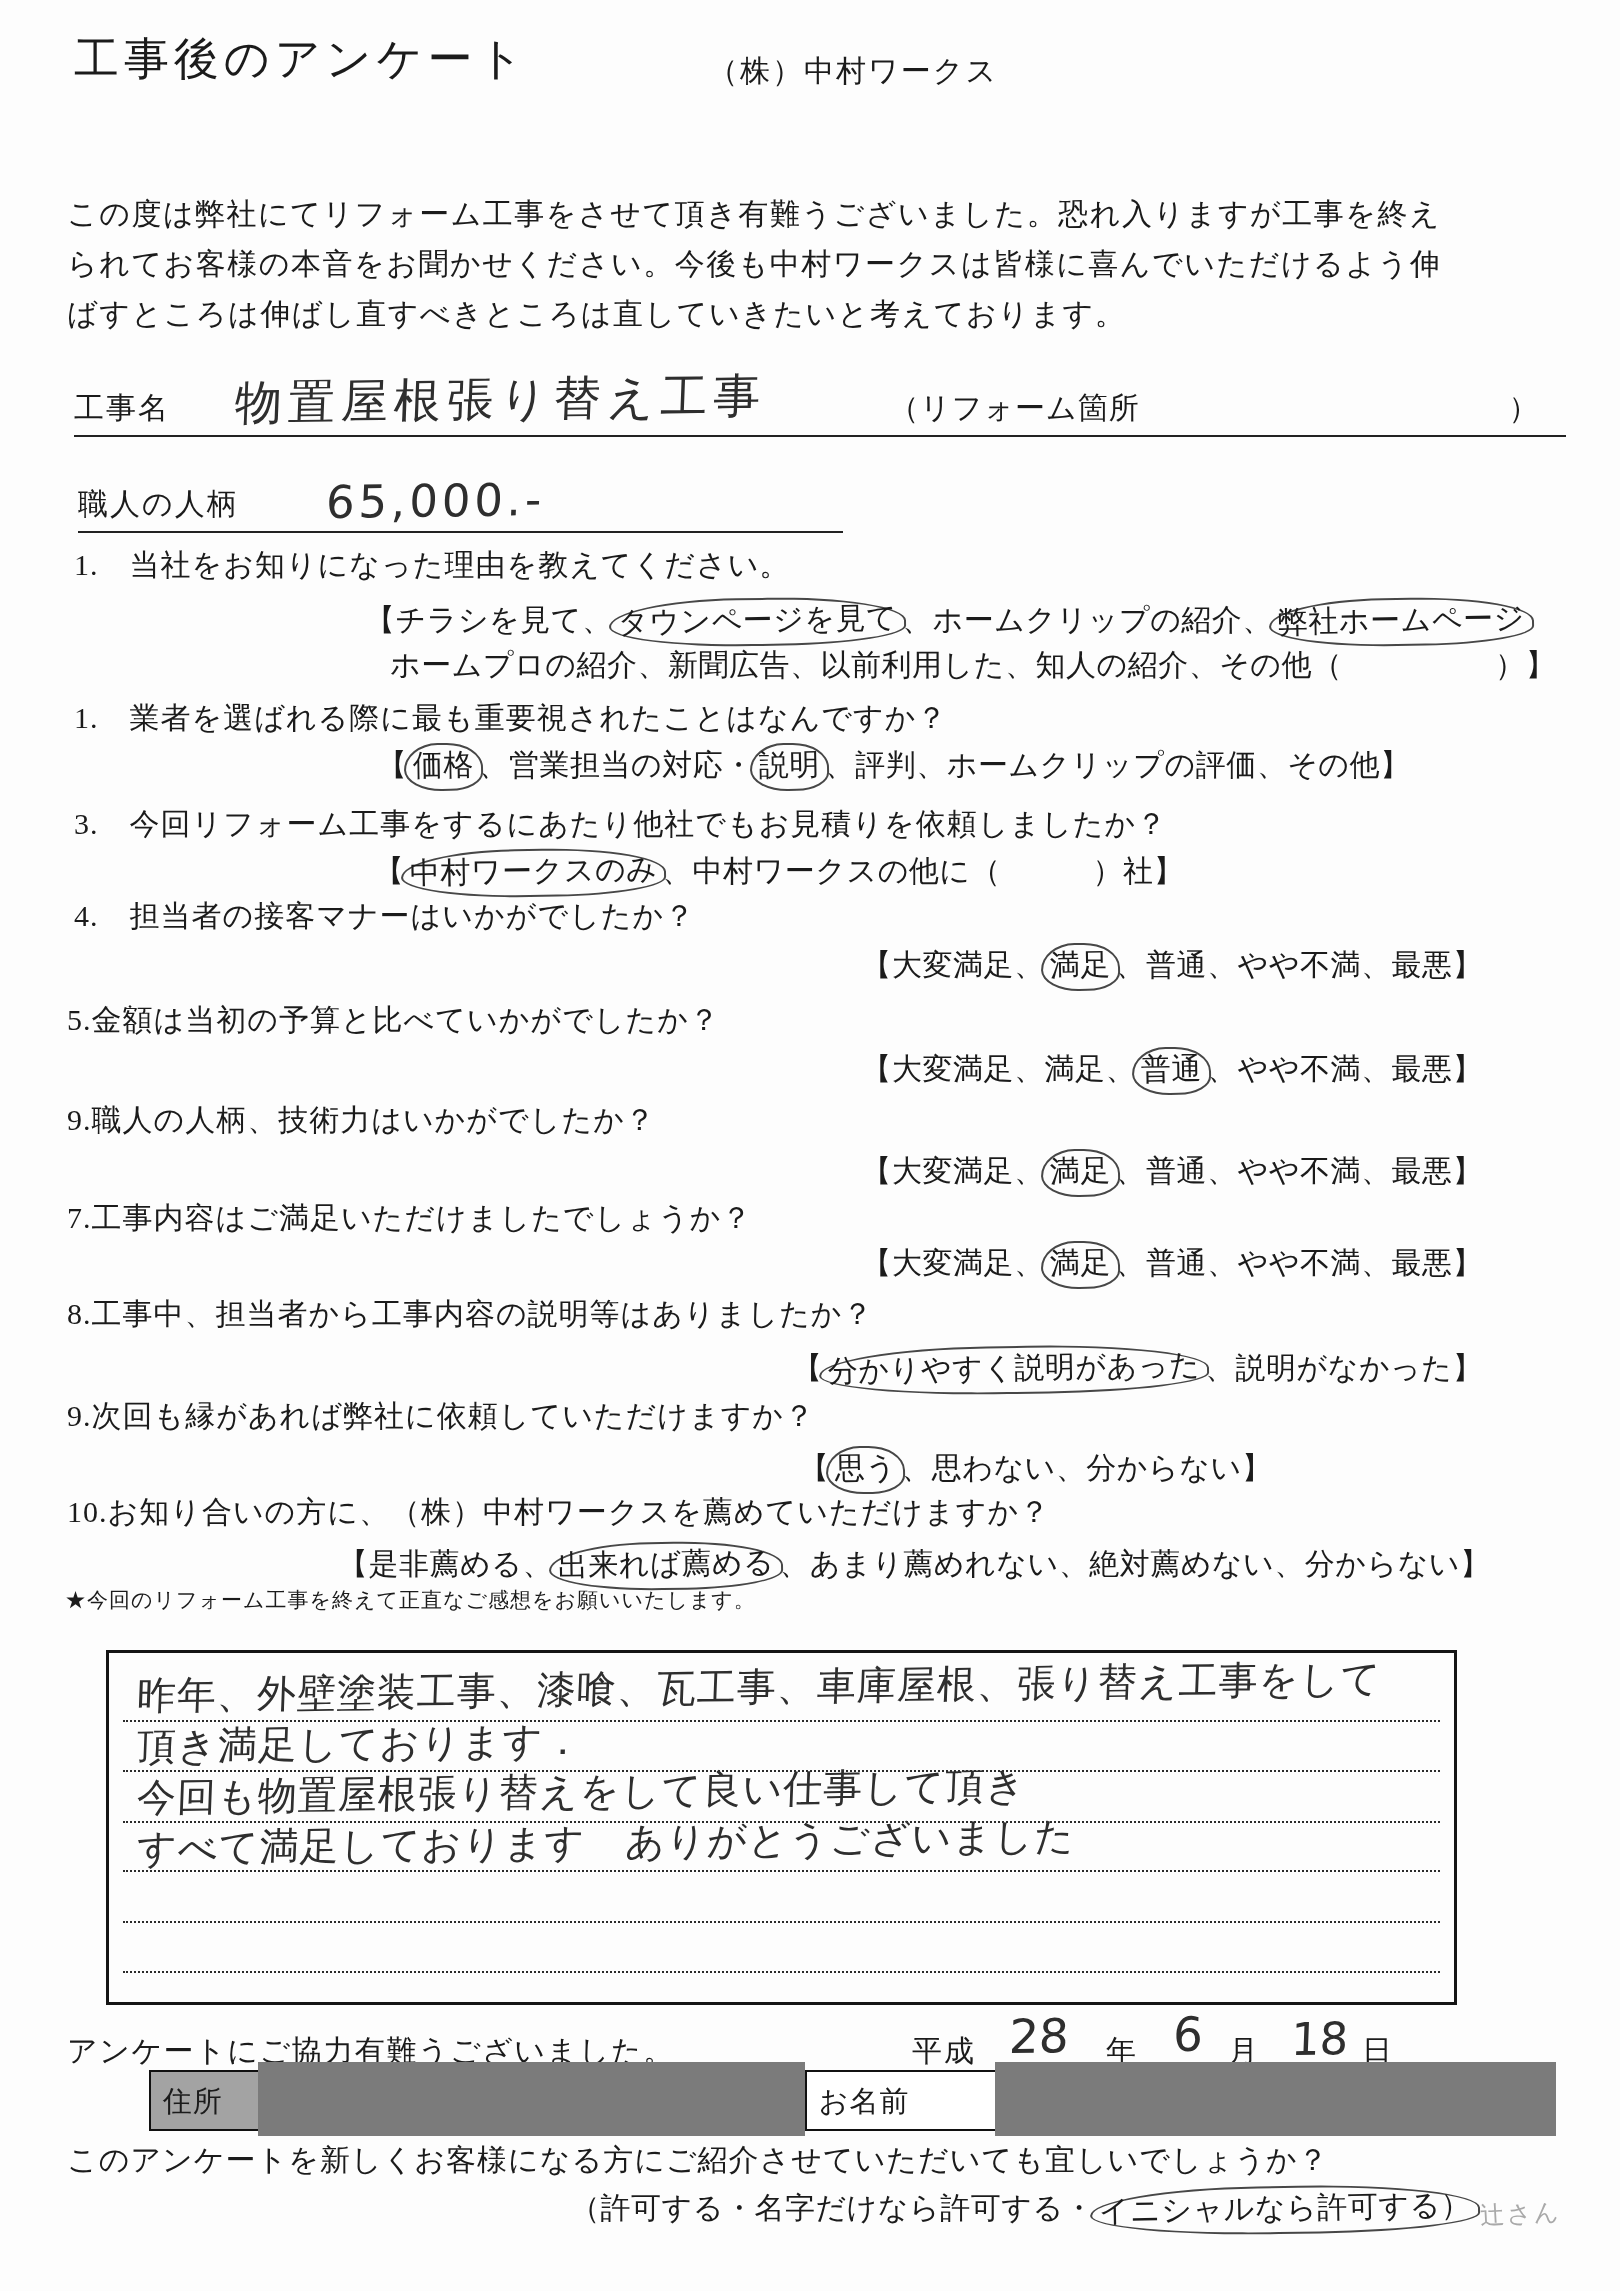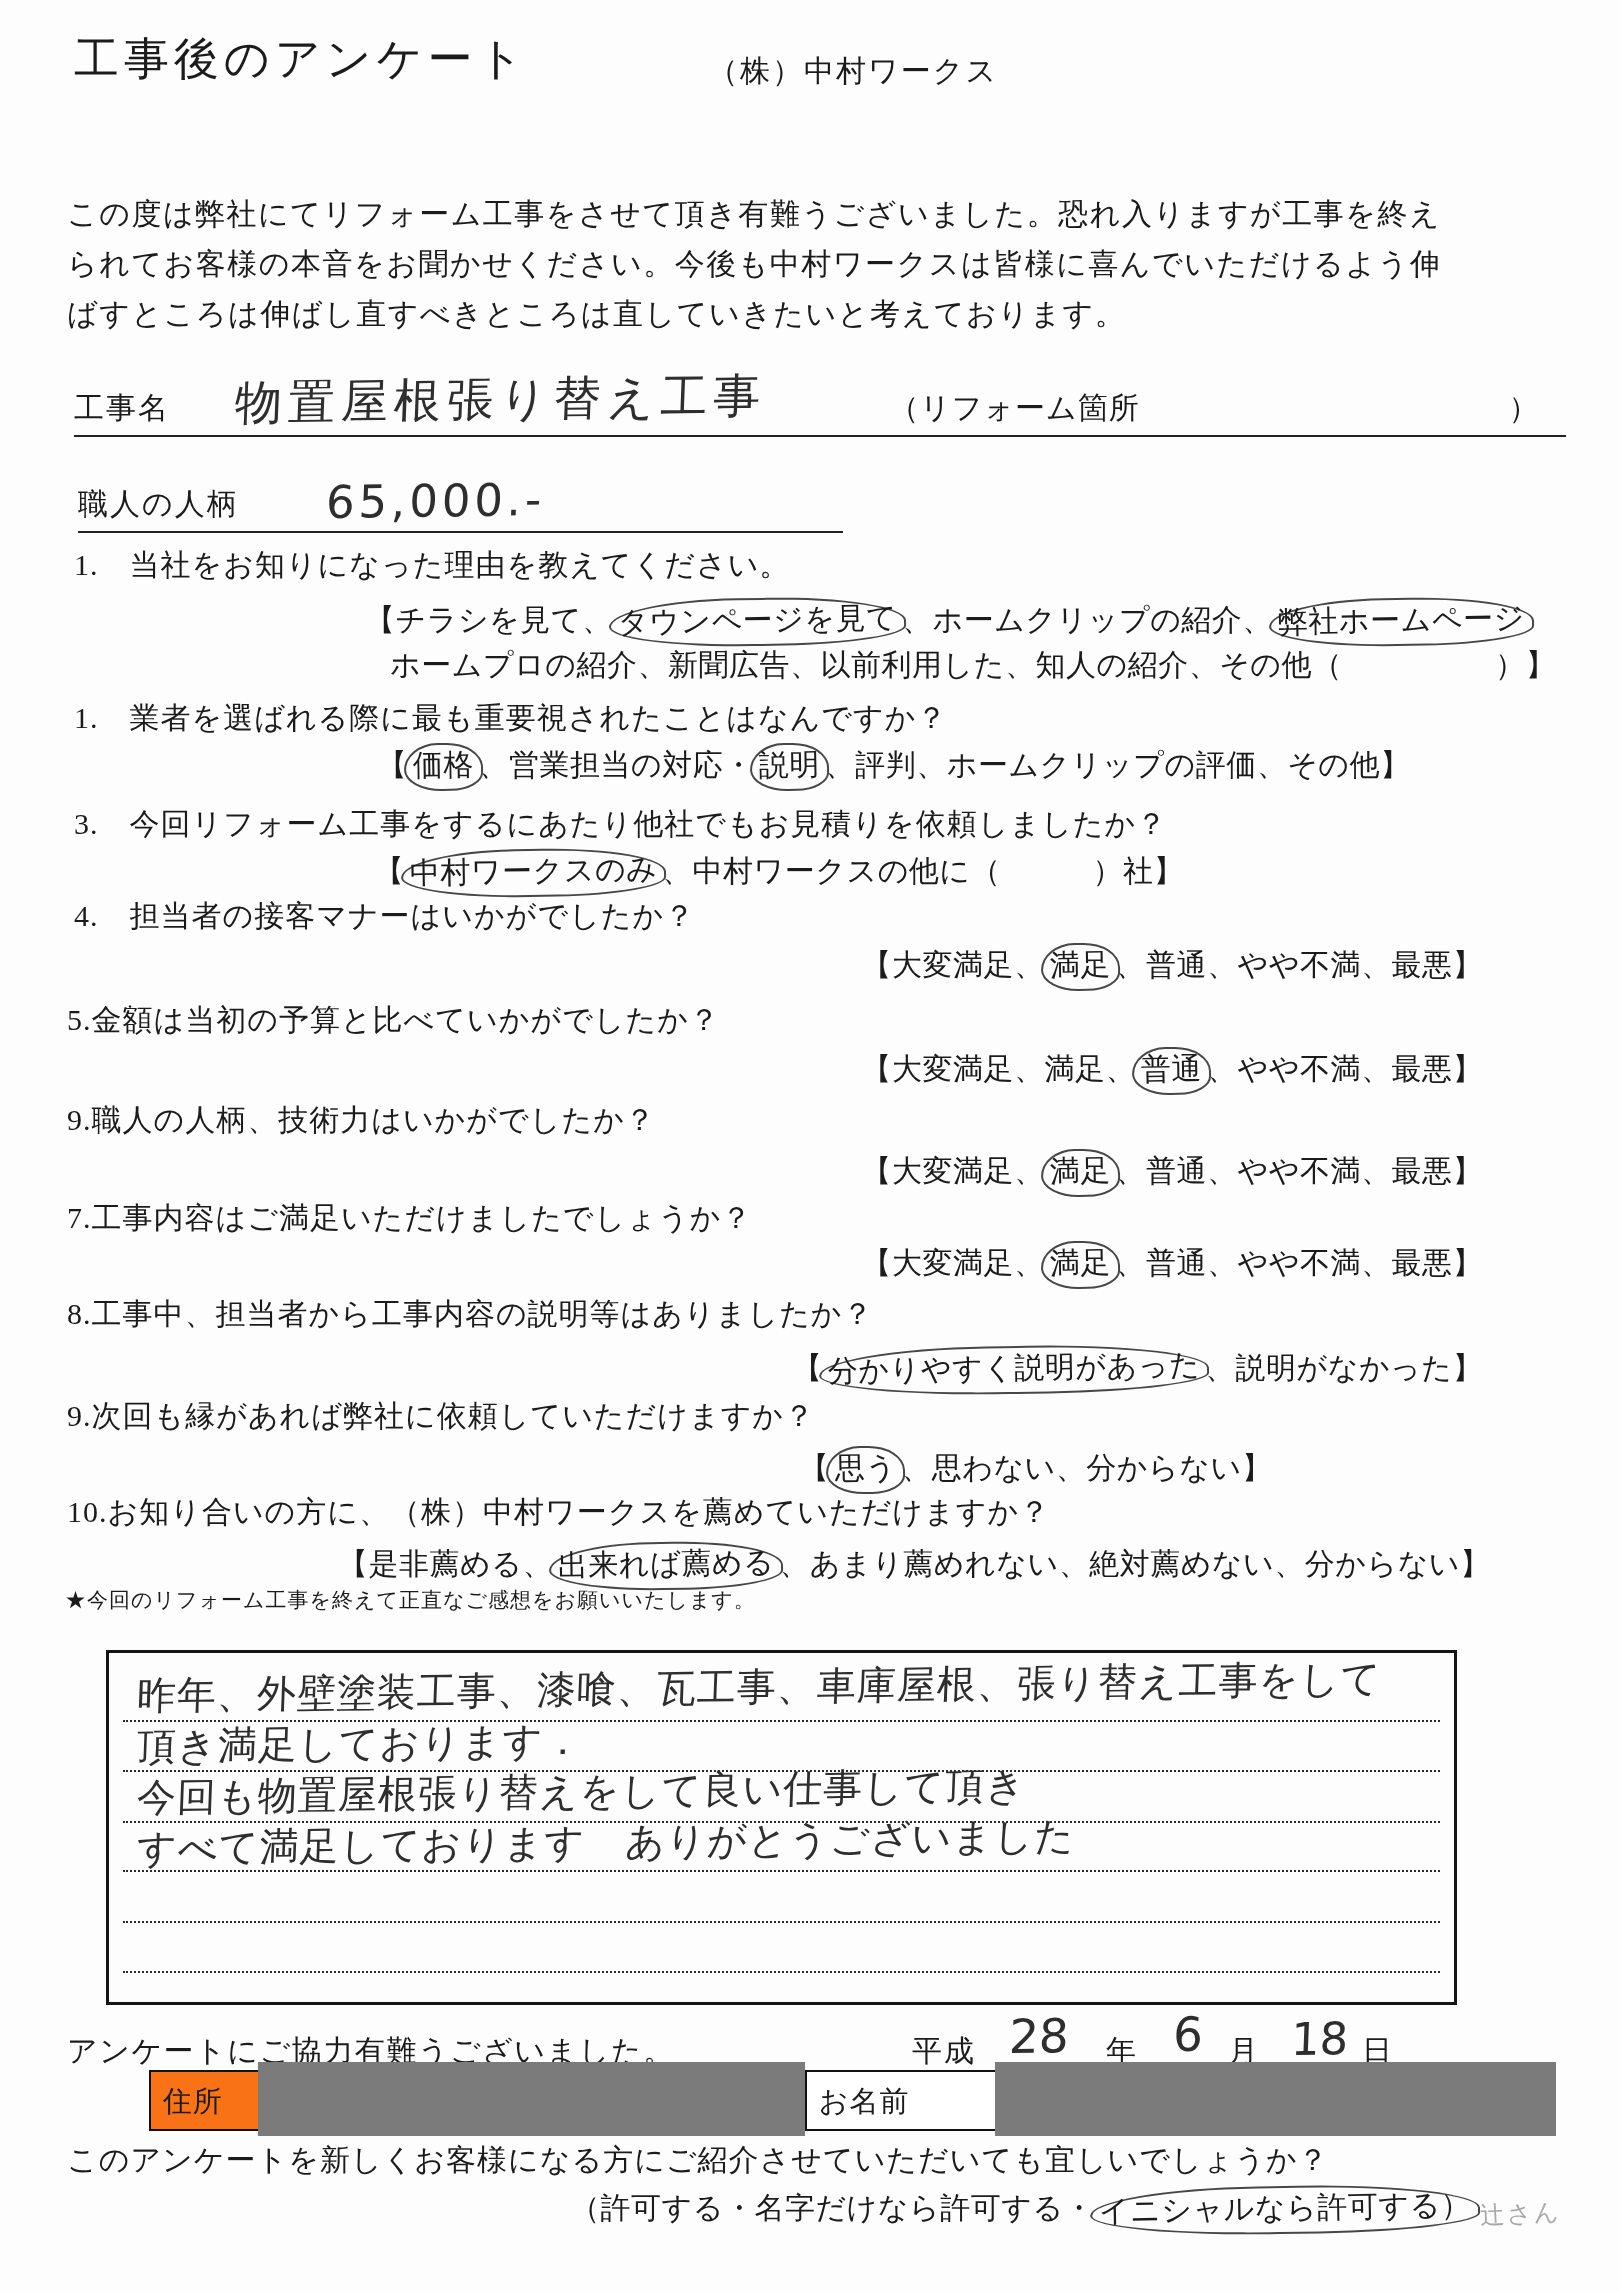--- a/index.html
+++ b/index.html
@@ -52,21 +52,21 @@
 
   .thanks{top:2031px;left:67px;font-size:30px;letter-spacing:1.5px;}
   .d-era{top:2031px;left:912px;font-size:30px;letter-spacing:2px;}
   .d-ylbl{top:2031px;left:1106px;font-size:30px;}
   .d-mlbl{top:2031px;left:1228px;font-size:30px;}
   .d-dlbl{top:2031px;left:1362px;font-size:30px;}
   .h-year{top:2009px;left:1008px;font-size:47px;}
   .h-month{top:2007px;left:1172px;font-size:47px;}
   .h-day{top:2013px;left:1290px;font-size:45px;}
 
-  .addr-cell{top:2070px;left:149px;width:108px;height:57px;border:2.9px solid #111;background:#f97316;}
+  .addr-cell{top:2070px;left:149px;width:108px;height:57px;border:2.9px solid #111;background:#a3a3a3;}
   .addr-cell span,.name-cell span{position:absolute;top:9.8px;left:11.8px;font-size:29px;letter-spacing:1px;}
   .redact{background:#7b7b7b;}
   .redact1{top:2062px;left:258px;width:547px;height:74px;}
   .name-cell{top:2070px;left:805px;width:190px;height:57px;border:2.9px solid #111;background:#fff;}
   .redact2{top:2062px;left:995px;width:561px;height:74px;}
 
   .perm-q{top:2140px;left:67px;font-size:30px;letter-spacing:1px;}
   .pencil{top:2197px;left:1480px;font-size:24.5px;color:#a9a9a9;letter-spacing:2px;
           font-family:"DejaVu Sans",sans-serif;transform:rotate(-3deg);}
 </style>

